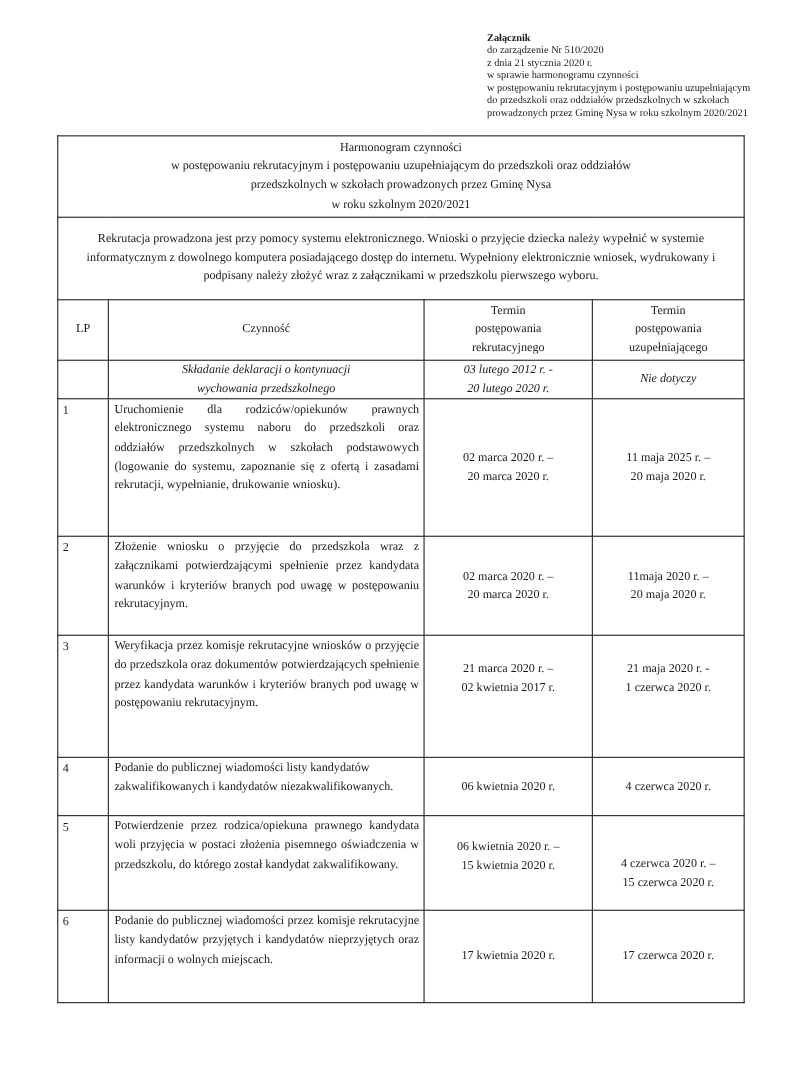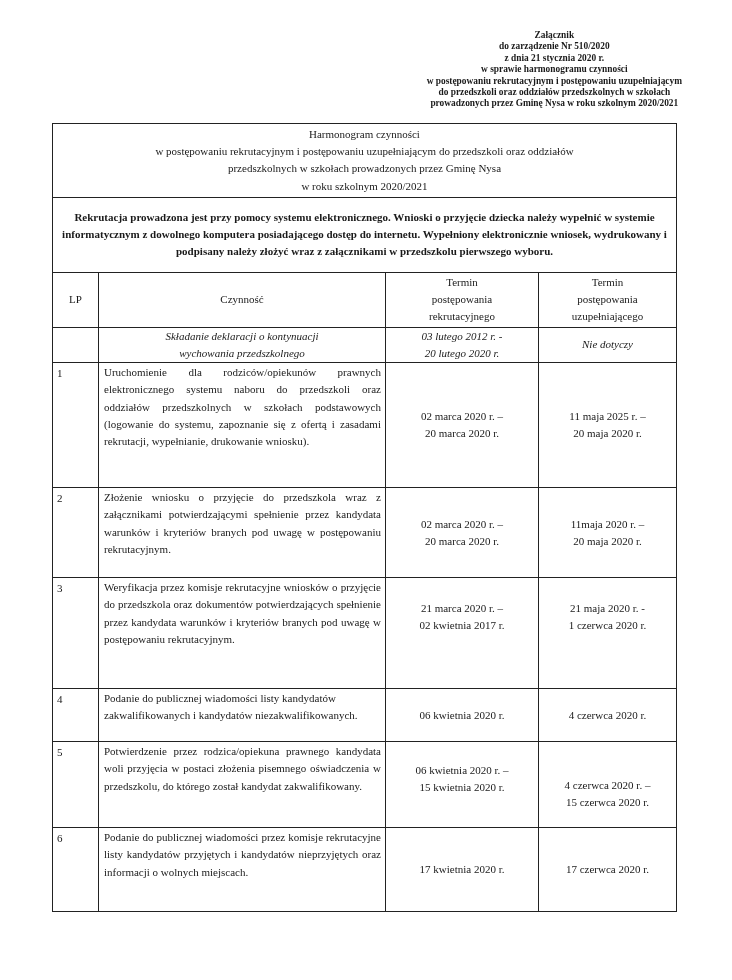--- a/index.html
+++ b/index.html
@@ -1,23 +1,23 @@
 <!DOCTYPE html>
 <html><head>
 <meta charset="utf-8">
 <style>
   html, body { margin:0; padding:0; background:#ffffff; }
   body { width:732px; height:980px; position:relative; overflow:hidden; font-family:"Liberation Serif", serif; color:#1a1a1a; }
-  .annex { position:absolute; right:50px; top:30px; text-align:center; font-size:9.4px; line-height:11.4px; }
-  .annex div { white-space:nowrap;font-weight:bold; }
+  .annex { position:absolute; right:50px; top:30px; text-align:left; font-size:9.4px; line-height:11.4px; }
+  .annex div { white-space:nowrap; }
   .annex .bold { font-weight:bold; }
   .doc-table { position:absolute; left:52px; top:123px; width:624px; border-collapse:collapse; table-layout:fixed; }
   .doc-table td { border:1.3px solid #222; padding:0; vertical-align:middle; font-size:11px; line-height:17.2px;margin-left:24px; }
   .title-cell { text-align:center; height:68px; padding:2px 4px !important; }
-  .intro-cell { text-align:center; height:70px; padding:2px 4px !important;font-weight:bold; }
+  .intro-cell { text-align:center; height:70px; padding:2px 4px !important; }
   .hdr { text-align:center; }
   .lp { vertical-align:top !important; padding:2px 0 0 4px !important; }
   .act { text-align:justify; text-align-last:left; padding:1px 4px 1px 5px !important; vertical-align:top !important; }
   .date { text-align:center; }
   .italic { font-style:italic; }
   .declaration td { height:33px; }
 </style>
 </head>
 <body>
 

